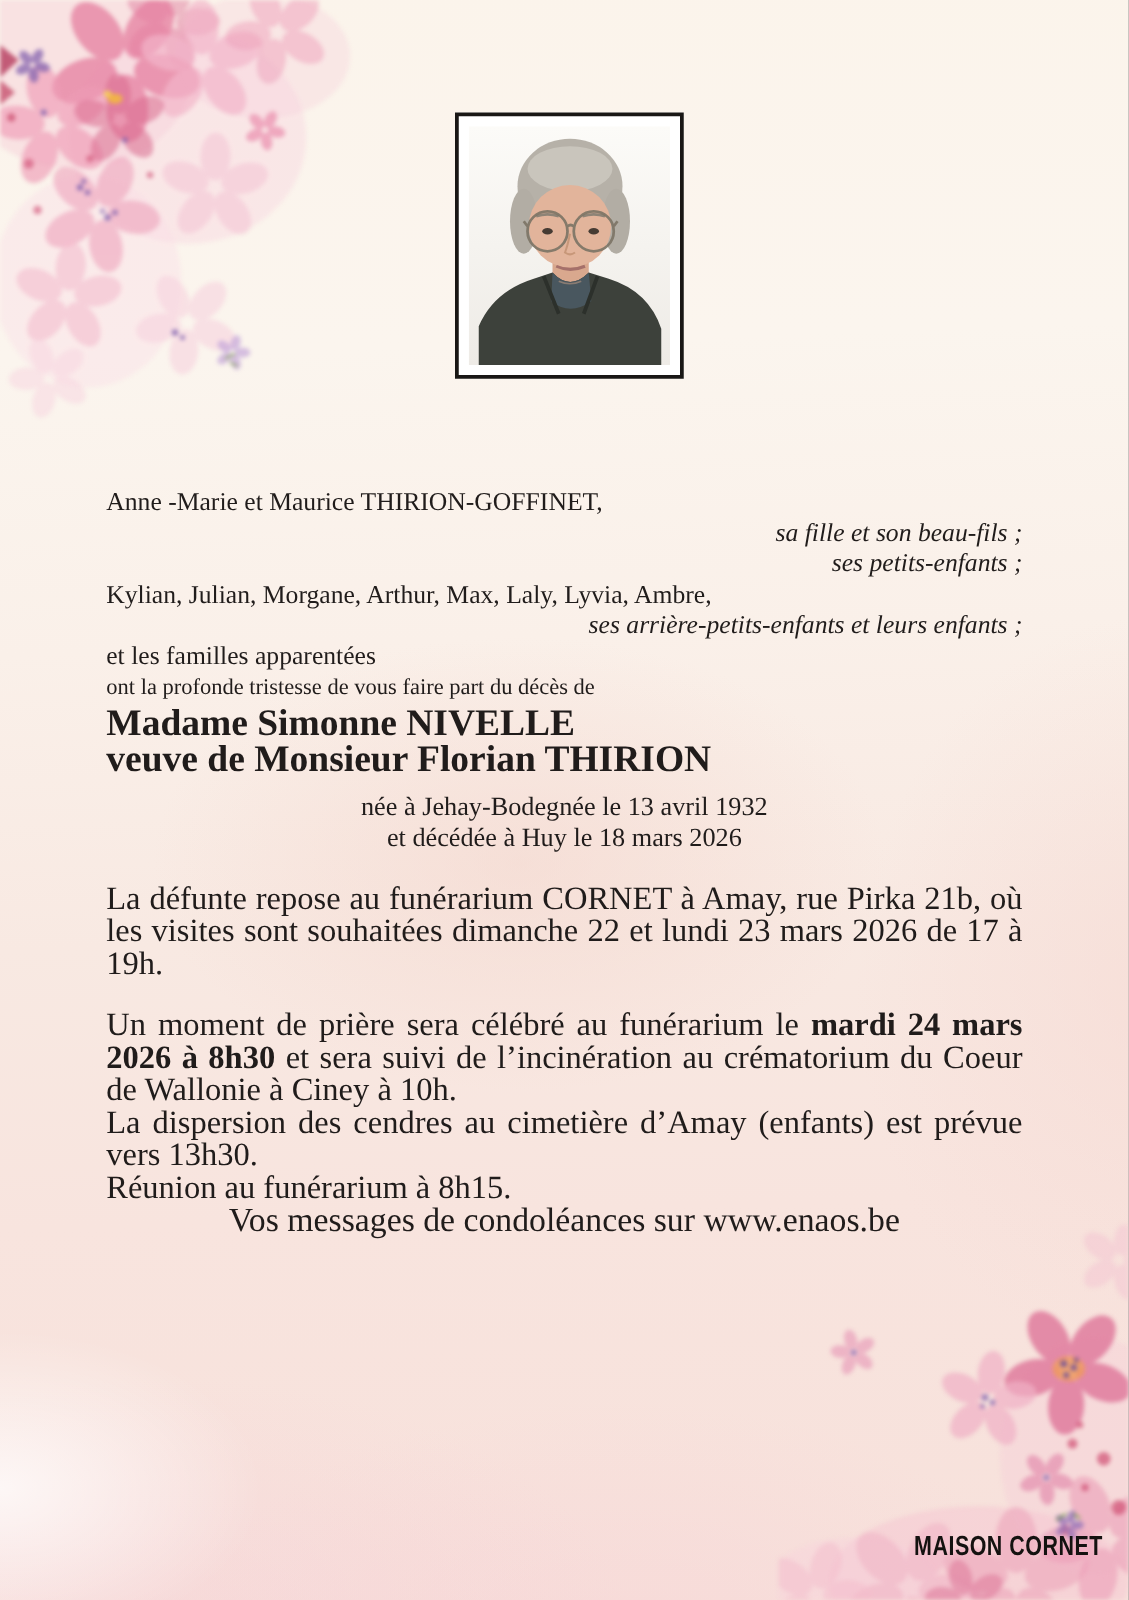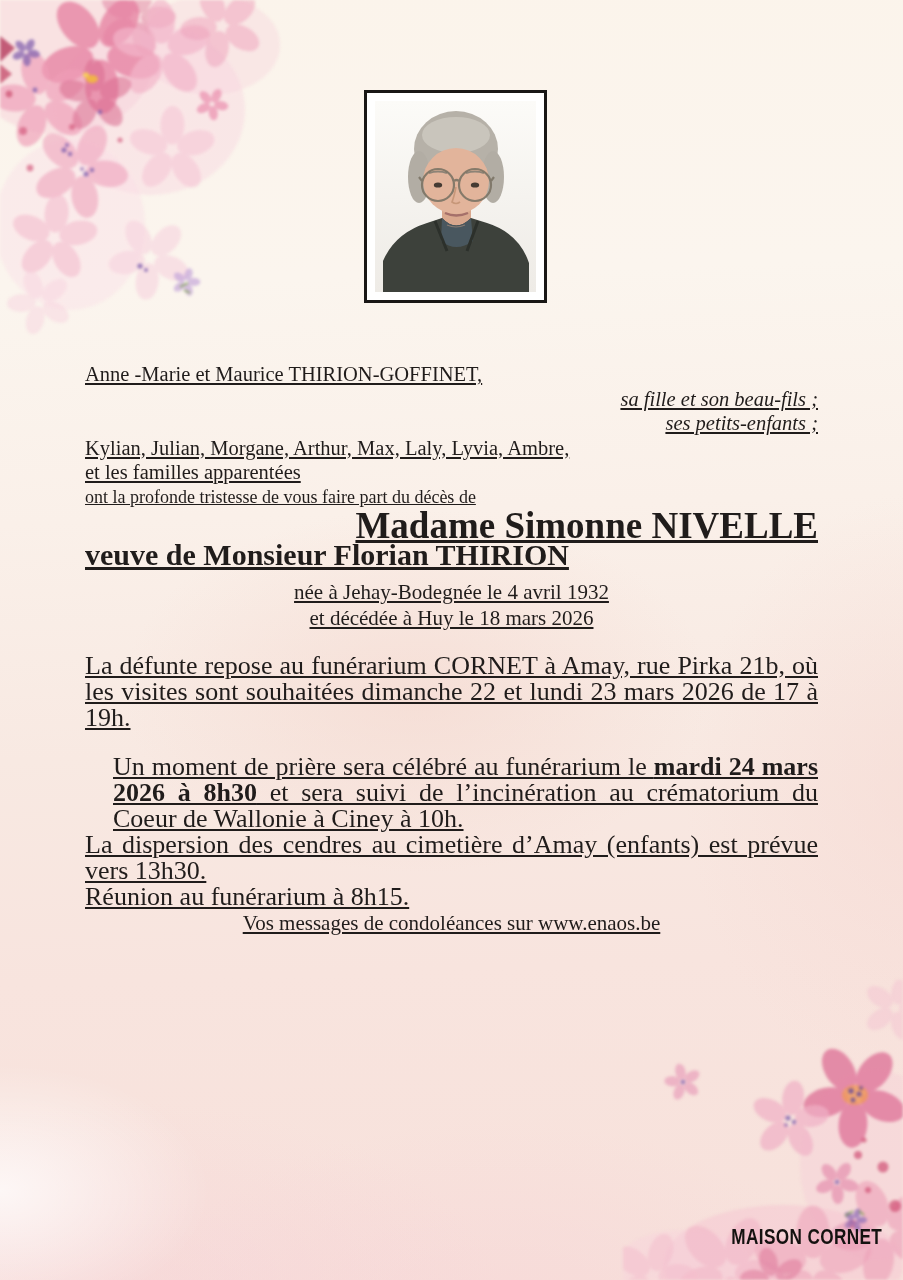--- a/index.html
+++ b/index.html
@@ -17,35 +17,35 @@
   }
   .flowers-tl { position:absolute; left:0; top:0; width:300px; height:370px; filter:blur(1.8px); pointer-events:none; }
   .flowers-br { position:absolute; right:0; bottom:0; width:280px; height:300px; filter:blur(1.8px); pointer-events:none; }
 
   .photo-frame {
     position:absolute; left:364px; top:90px; width:183px; height:213px;
     box-sizing:border-box; border:3px solid #191715; background:#ffffff; padding:8px;
   }
   .photo-frame svg { display:block; width:161px; height:191px; }
 
-  .content { position:absolute; left:85px; top:362px; width:733px;text-decoration:underline; }
+  .content { position:absolute; left:85px; top:390px; width:733px; }
   .content p, .content h1, .content h2 { margin:0; }
 
   .fam   { font-size:20.5px; line-height:24.5px; }
   .rel   { text-align:right; font-style:italic; }
   .intro { font-size:18px; line-height:24.5px; margin-top:25px; }
-  .title    { font-size:37px;  line-height:33px; font-weight:700; text-align:right; margin-top:26px; }
+  .title    { font-size:30px;  line-height:33px; font-weight:700; text-align:left; margin-top:26px; }
   .subtitle { font-size:30px; line-height:26px; font-weight:700; text-align:left; margin-top:3px; }
   .dates { font-size:21px; line-height:25.5px; text-align:center; }
   .dates.first { margin-top:12px; }
   .para  { font-size:26px; line-height:26px; text-align:justify; }
   .para.g1 { margin-top:22px; }
-  .para.g2 { margin-top:23px;margin-left:28px; }
+  .para.g2 { margin-top:23px; }
   .reunion { font-size:26px; line-height:26px; margin-top:20px; }
-  .condolences { font-size:21px; line-height:26px; text-align:center; margin-top:28px; }
+  .condolences { font-size:27px; line-height:26px; text-align:center; margin-top:28px; }
 
   .brand { position:absolute; top:1224px; left:0; right:0; text-align:right; }
   .brand-inner {
     display:inline-block; font-family:"Liberation Sans", sans-serif; font-weight:700;
     font-size:22px; letter-spacing:0.5px; transform:scaleX(0.78); color:#141210;
   }
 </style>
 </head>
 <body>
 
@@ -180,28 +180,29 @@
       <path d="M70,112 Q81,117 93,112" stroke="#a5706a" stroke-width="2.4" fill="none"></path>
       <path d="M72,124 Q81,128 90,124" stroke="#caa085" stroke-width="1.2" opacity="0.5" fill="none"></path>
     </svg>
   </div>
 
   <div class="content">
     <p class="fam">Anne -Marie et Maurice THIRION-GOFFINET,</p>
     <p class="fam rel">sa fille et son beau-fils ;</p>
     <p class="fam rel">ses petits-enfants ;</p>
     <p class="fam">Kylian, Julian, Morgane, Arthur, Max, Laly, Lyvia, Ambre,</p>
+    <p class="fam rel">ses arrière-petits-enfants et leurs enfants ;</p>
     <p class="fam">et les familles apparentées</p>
 
     <p class="intro">ont la profonde tristesse de vous faire part du décès de</p>
 
     <h1 class="title">Madame Simonne NIVELLE</h1>
     <h2 class="subtitle">veuve de Monsieur Florian THIRION</h2>
 
-    <p class="dates first">née à Jehay-Bodegnée le 4 avril 1932</p>
+    <p class="dates first">née à Jehay-Bodegnée le 13 avril 1932</p>
     <p class="dates">et décédée à Huy le 18 mars 2026</p>
 
     <p class="para g1">La défunte repose au funérarium CORNET à Amay, rue Pirka 21b, où les visites sont souhaitées dimanche 22 et lundi 23 mars 2026 de 17 à 19h.</p>
 
     <p class="para g2"><span>Un moment de prière sera célébré au funérarium le </span><strong>mardi 24 mars 2026 à 8h30</strong><span> et sera suivi de l’incinération au crématorium du Coeur de Wallonie à Ciney à 10h.</span></p>
 
     <p class="para">La dispersion des cendres au cimetière d’Amay (enfants) est prévue vers 13h30.</p>
 
     <p class="reunion">Réunion au funérarium à 8h15.</p>
 

